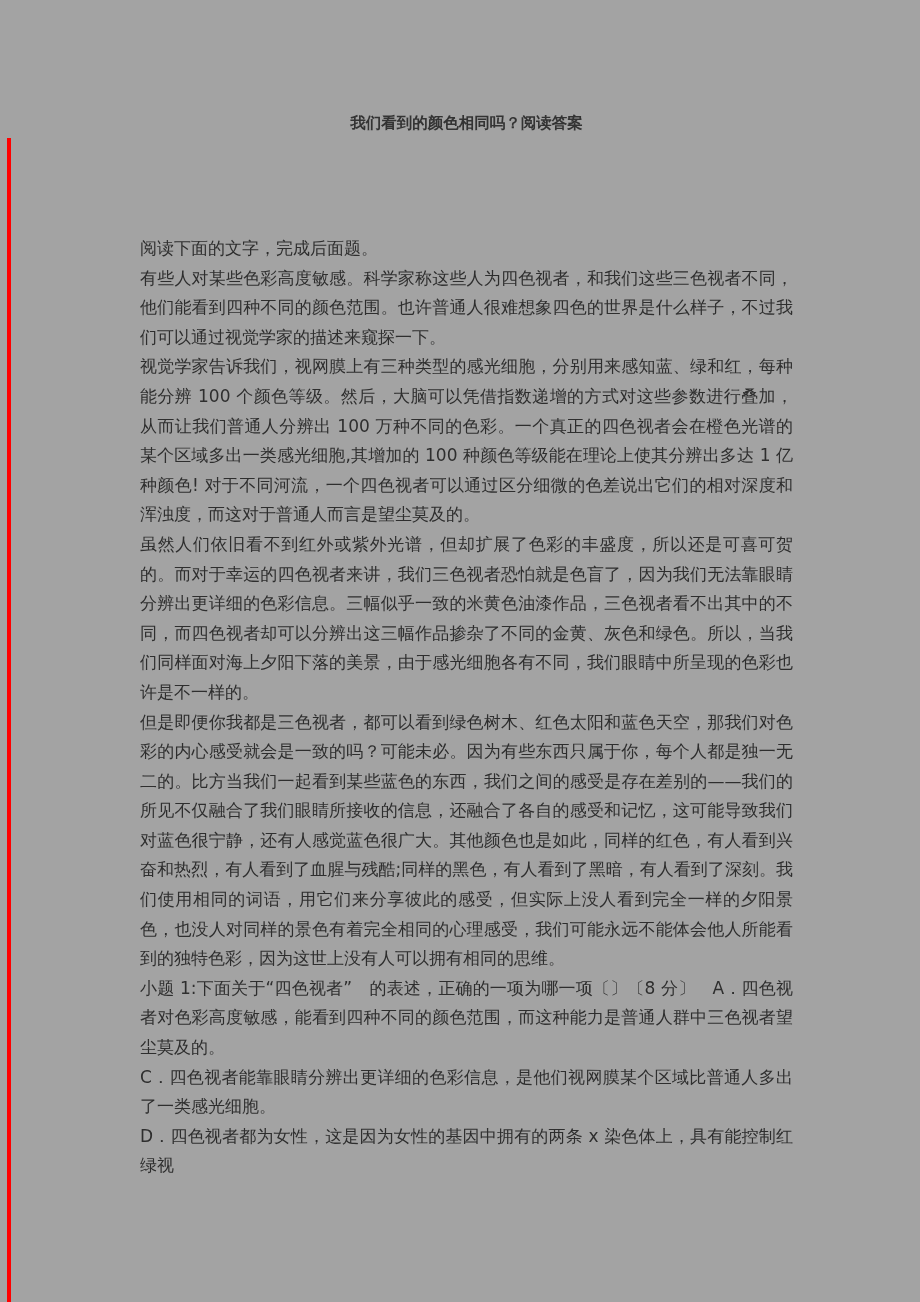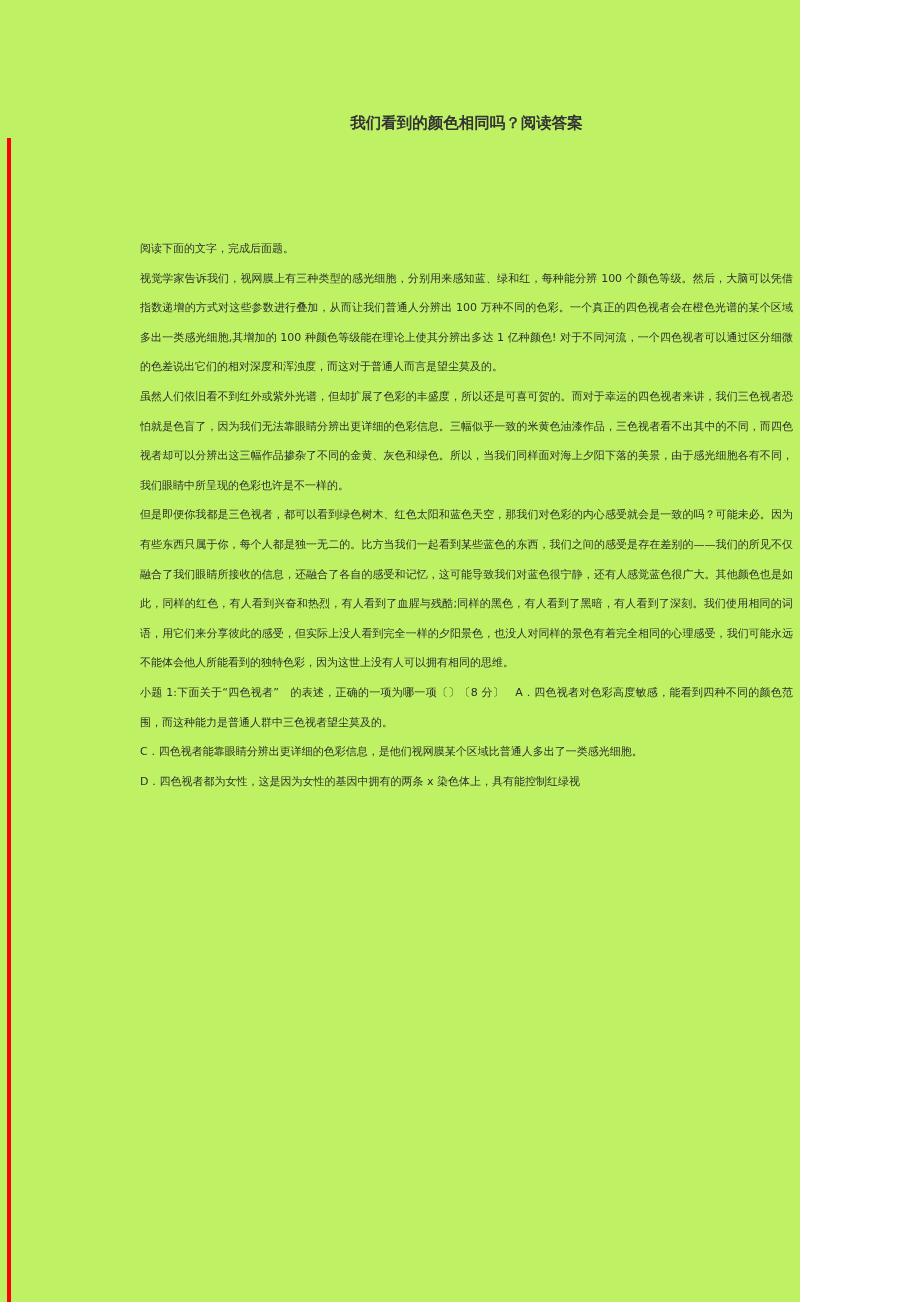--- a/index.html
+++ b/index.html
@@ -2,23 +2,23 @@
 <html><head>
 <meta charset="utf-8">
 <style>
   html, body {
     margin: 0;
     padding: 0;
     background: #ffffff;
   }
   .page {
     position: relative;
-    width: 800px;
+    width: 920px;
     height: 1302px;
-    background: #bef264;
+    background: #a3a3a3;
     overflow: hidden;
     font-family: "DejaVu Sans", sans-serif;
   }
   .red-bar {
     position: absolute;
     left: 7px;
     top: 138px;
     width: 4px;
     height: 1164px;
     background: #ff0000;
@@ -32,40 +32,41 @@
   .title {
     margin: 0;
     text-align: center;
     font-size: 15.5px;
     font-weight: bold;
     color: #333333;
     line-height: 22px;
   }
   .body-text {
     margin-top: 100px;
-    font-size: 11px;
+    font-size: 17px;
     line-height: 29.6px;
     color: #2e2e2e;
     text-align: justify;
     text-justify: inter-ideograph;
   }
   .body-text p {
     margin: 0;
     padding: 0;
   }
 </style>
 </head>
 <body>
 
 <div class="page">
   <div class="red-bar"></div>
   <div class="content">
     <h1 class="title">我们看到的颜色相同吗？阅读答案</h1>
     <div class="body-text">
       <p>阅读下面的文字，完成后面题。</p>
+      <p>有些人对某些色彩高度敏感。科学家称这些人为四色视者，和我们这些三色视者不同，他们能看到四种不同的颜色范围。也许普通人很难想象四色的世界是什么样子，不过我们可以通过视觉学家的描述来窥探一下。</p>
       <p>视觉学家告诉我们，视网膜上有三种类型的感光细胞，分别用来感知蓝、绿和红，每种能分辨 100 个颜色等级。然后，大脑可以凭借指数递增的方式对这些参数进行叠加，从而让我们普通人分辨出 100 万种不同的色彩。一个真正的四色视者会在橙色光谱的某个区域多出一类感光细胞,其增加的 100 种颜色等级能在理论上使其分辨出多达 1 亿种颜色! 对于不同河流，一个四色视者可以通过区分细微的色差说出它们的相对深度和浑浊度，而这对于普通人而言是望尘莫及的。</p>
       <p>虽然人们依旧看不到红外或紫外光谱，但却扩展了色彩的丰盛度，所以还是可喜可贺的。而对于幸运的四色视者来讲，我们三色视者恐怕就是色盲了，因为我们无法靠眼睛分辨出更详细的色彩信息。三幅似乎一致的米黄色油漆作品，三色视者看不出其中的不同，而四色视者却可以分辨出这三幅作品掺杂了不同的金黄、灰色和绿色。所以，当我们同样面对海上夕阳下落的美景，由于感光细胞各有不同，我们眼睛中所呈现的色彩也许是不一样的。</p>
       <p>但是即便你我都是三色视者，都可以看到绿色树木、红色太阳和蓝色天空，那我们对色彩的内心感受就会是一致的吗？可能未必。因为有些东西只属于你，每个人都是独一无二的。比方当我们一起看到某些蓝色的东西，我们之间的感受是存在差别的——我们的所见不仅融合了我们眼睛所接收的信息，还融合了各自的感受和记忆，这可能导致我们对蓝色很宁静，还有人感觉蓝色很广大。其他颜色也是如此，同样的红色，有人看到兴奋和热烈，有人看到了血腥与残酷;同样的黑色，有人看到了黑暗，有人看到了深刻。我们使用相同的词语，用它们来分享彼此的感受，但实际上没人看到完全一样的夕阳景色，也没人对同样的景色有着完全相同的心理感受，我们可能永远不能体会他人所能看到的独特色彩，因为这世上没有人可以拥有相同的思维。</p>
       <p>小题 1:下面关于“四色视者”　的表述，正确的一项为哪一项〔〕〔8 分〕　A．四色视者对色彩高度敏感，能看到四种不同的颜色范围，而这种能力是普通人群中三色视者望尘莫及的。</p>
       <p>C．四色视者能靠眼睛分辨出更详细的色彩信息，是他们视网膜某个区域比普通人多出了一类感光细胞。</p>
       <p>D．四色视者都为女性，这是因为女性的基因中拥有的两条 x 染色体上，具有能控制红绿视</p>
     </div>
   </div>
 </div>
 

